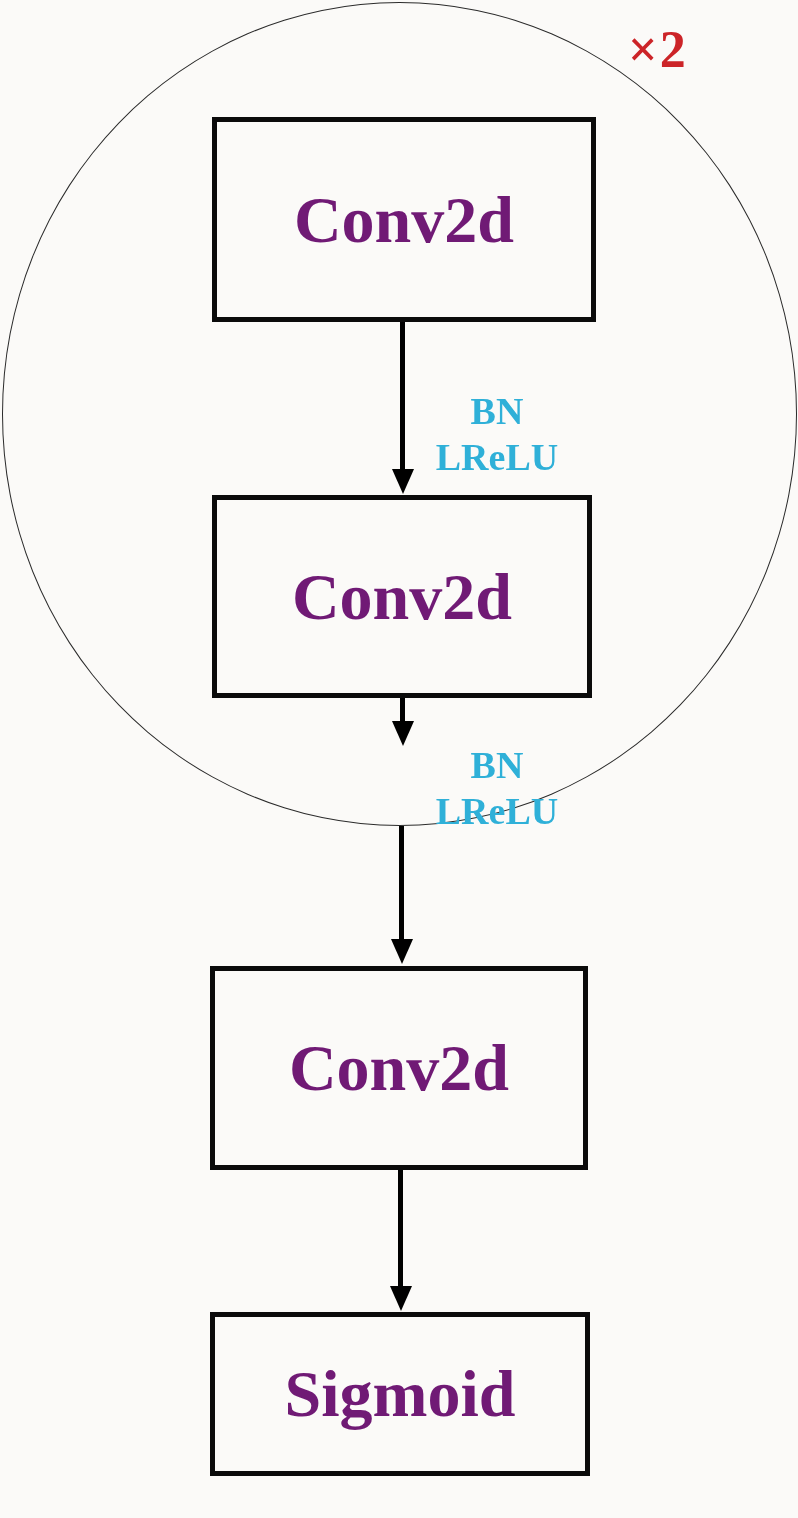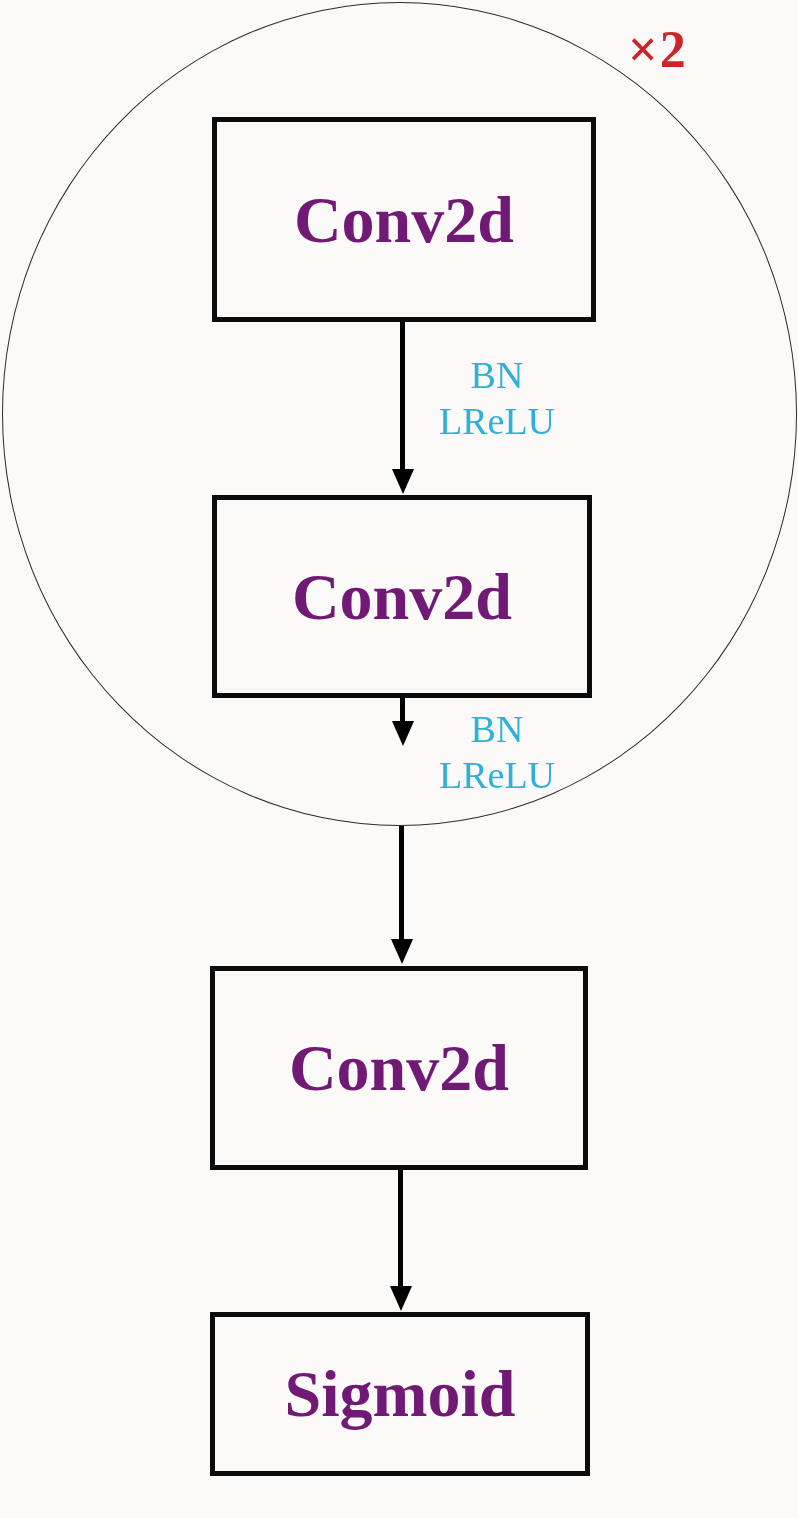--- a/index.html
+++ b/index.html
@@ -66,23 +66,24 @@
   .shaft-3 { left: 399px; top: 826px; height: 114px; }
   .head-3  { left: 391px; top: 939px; }
   .shaft-4 { left: 398px; top: 1170px; height: 117px; }
   .head-4  { left: 390px; top: 1286px; }
   
   .edge-label {
     position: absolute;
     width: 150px;
     text-align: center;
     font-size: 38px;
-    font-weight: normal;
+    font-weight: bold;
     color: #2fb0d8;
     line-height: 46px;
+    margin-top: 36px;
   }
   .edge-label-1 { left: 422px; top: 352px; }
   .edge-label-2 { left: 422px; top: 706px; }
 </style>
 </head>
 <body>
 
 <div class="canvas">
 
   <div class="group-ellipse"></div>

